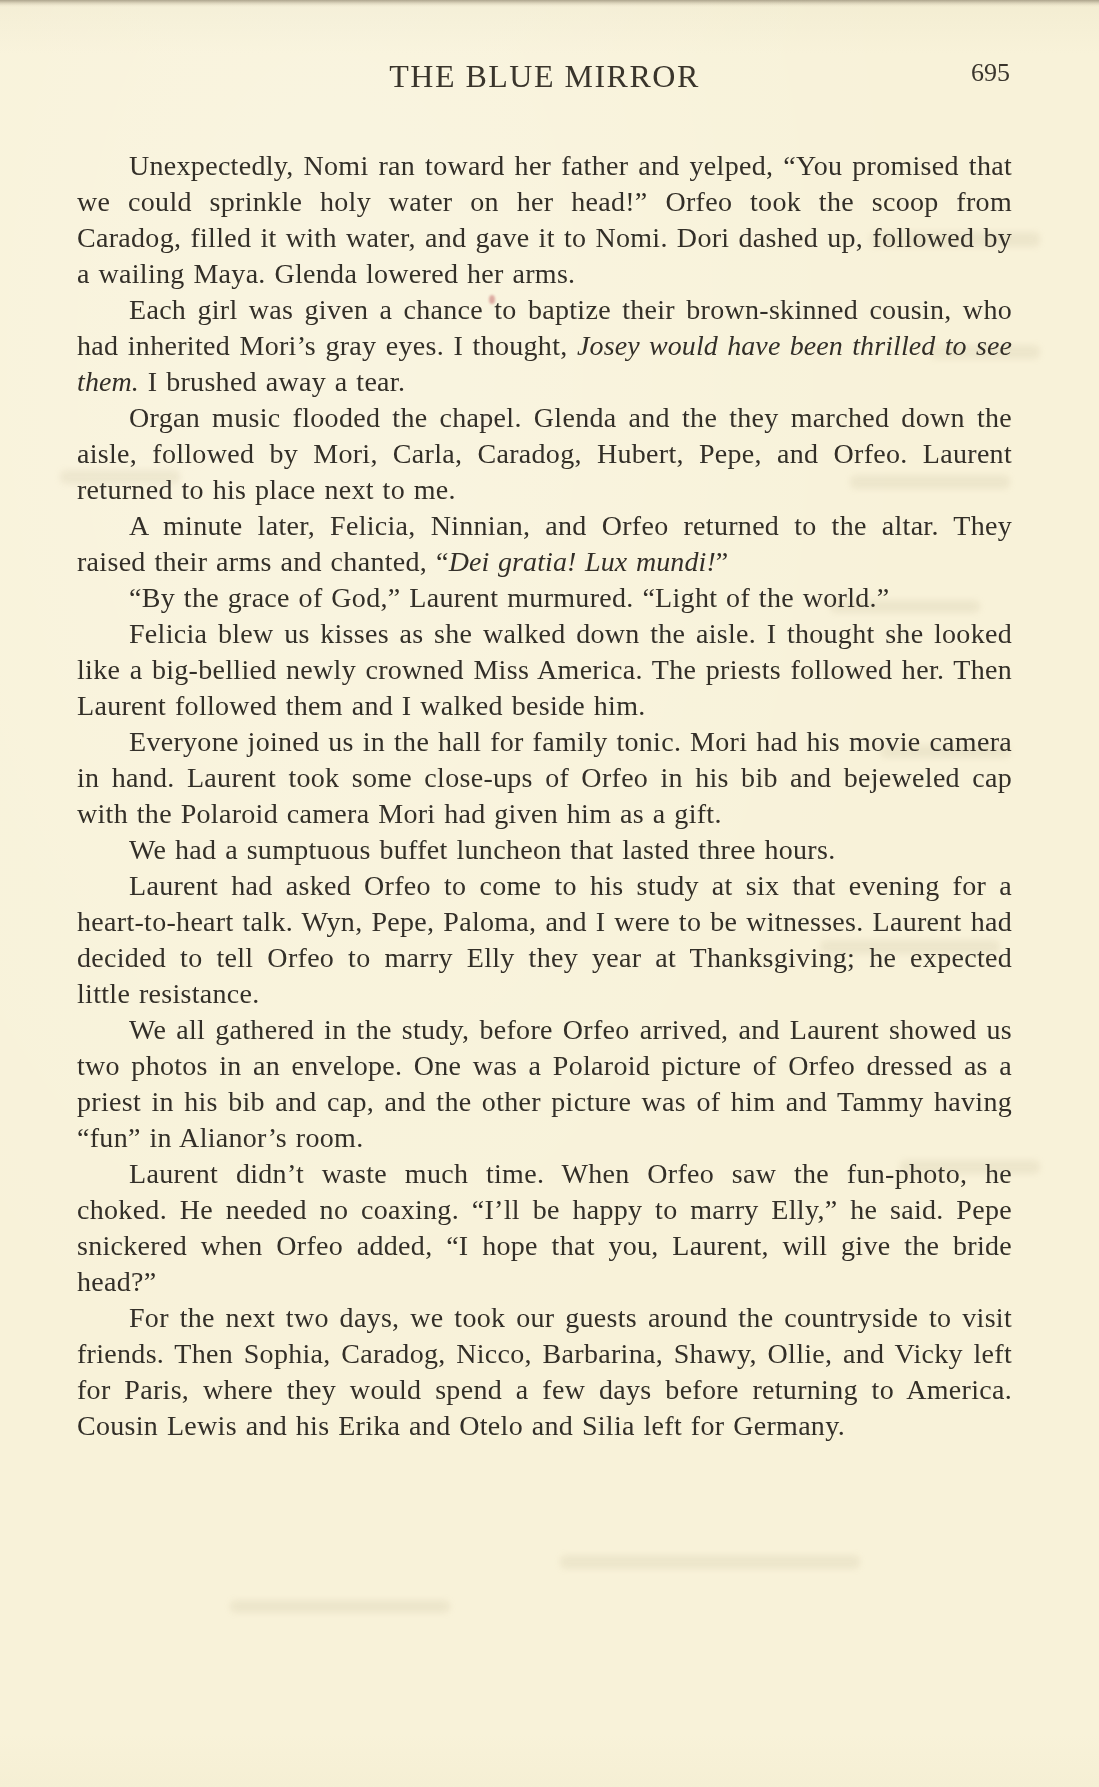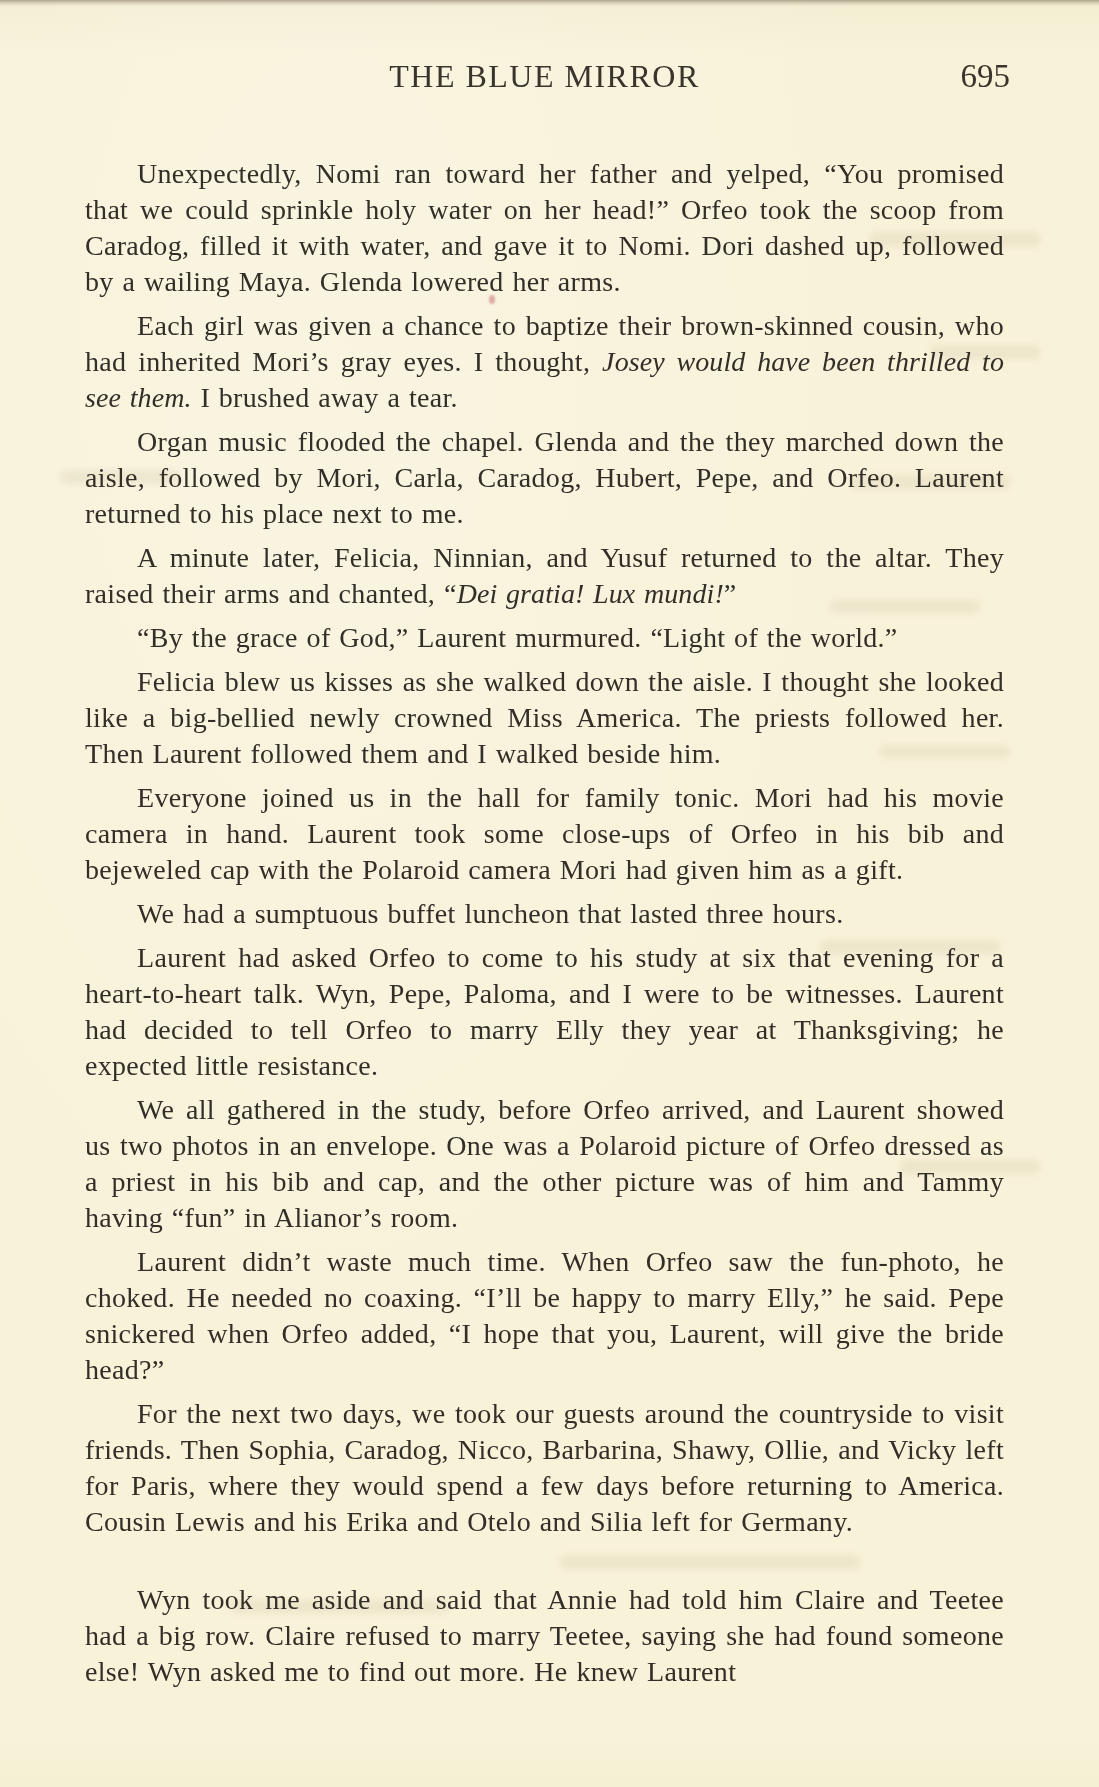--- a/index.html
+++ b/index.html
@@ -44,31 +44,31 @@
     text-align: center;
     font-size: 32px;
     letter-spacing: 1.5px;
     color: #3a352c;
     white-space: nowrap;
   }
   .page-number {
     position: absolute;
     right: 2px;
     top: 0;
-    font-size: 33px;
+    font-size: 26px;
     color: #3a352c;
   }
   .text-body {
     position: absolute;
     top: 148px;
     left: 77px;
     width: 935px;
   }
   .para {
-    margin: 8px;
+    margin: 0;
     font-size: 28px;
     line-height: 36px;
     text-align: justify;
     text-indent: 52px;
     letter-spacing: 0.3px;
     word-spacing: 1.5px;
     color: #332f28;
   }
   .para em {
     font-style: italic;
@@ -115,25 +115,24 @@
 
   <div class="running-header">
     <span class="running-title">THE BLUE MIRROR</span>
     <span class="page-number">695</span>
   </div>
 
   <main class="text-body" id="text-body">
       <p class="para"><span>Unexpectedly, Nomi ran toward her father and yelped, “You promised that we could sprinkle holy water on her head!” Orfeo took the scoop from Caradog, filled it with water, and gave it to Nomi. Dori dashed up, followed by a wailing Maya. Glenda lowered her arms.</span></p>
       <p class="para"><span>Each girl was given a chance to baptize their brown-skinned cousin, who had inherited Mori’s gray eyes. I thought, </span><em>Josey would have been thrilled to see them.</em><span> I brushed away a tear.</span></p>
       <p class="para"><span>Organ music flooded the chapel. Glenda and the they marched down the aisle, followed by Mori, Carla, Caradog, Hubert, Pepe, and Orfeo. Laurent returned to his place next to me.</span></p>
-      <p class="para"><span>A minute later, Felicia, Ninnian, and Yusuf returned to the altar. They raised their arms and chanted, “</span><em>Dei gratia! Lux mundi!</em><span>”</span></p>
+      <p class="para"><span>A minute later, Felicia, Ninnian, and Orfeo returned to the altar. They raised their arms and chanted, “</span><em>Dei gratia! Lux mundi!</em><span>”</span></p>
       <p class="para"><span>“By the grace of God,” Laurent murmured. “Light of the world.”</span></p>
       <p class="para"><span>Felicia blew us kisses as she walked down the aisle. I thought she looked like a big-bellied newly crowned Miss America. The priests followed her. Then Laurent followed them and I walked beside him.</span></p>
       <p class="para"><span>Everyone joined us in the hall for family tonic. Mori had his movie camera in hand. Laurent took some close-ups of Orfeo in his bib and bejeweled cap with the Polaroid camera Mori had given him as a gift.</span></p>
       <p class="para"><span>We had a sumptuous buffet luncheon that lasted three hours.</span></p>
       <p class="para"><span>Laurent had asked Orfeo to come to his study at six that evening for a heart-to-heart talk. Wyn, Pepe, Paloma, and I were to be witnesses. Laurent had decided to tell Orfeo to marry Elly they year at Thanksgiving; he expected little resistance.</span></p>
       <p class="para"><span>We all gathered in the study, before Orfeo arrived, and Laurent showed us two photos in an envelope. One was a Polaroid picture of Orfeo dressed as a priest in his bib and cap, and the other picture was of him and Tammy having “fun” in Alianor’s room.</span></p>
       <p class="para"><span>Laurent didn’t waste much time. When Orfeo saw the fun-photo, he choked. He needed no coaxing. “I’ll be happy to marry Elly,” he said. Pepe snickered when Orfeo added, “I hope that you, Laurent, will give the bride head?”</span></p>
       <p class="para"><span>For the next two days, we took our guests around the countryside to visit friends. Then Sophia, Caradog, Nicco, Barbarina, Shawy, Ollie, and Vicky left for Paris, where they would spend a few days before returning to America. Cousin Lewis and his Erika and Otelo and Silia left for Germany.</span></p>
-      <p class="para section-break"><span>Wyn took me aside and said that Annie had told him Claire and Teetee had a big row. Claire refused to marry Teetee, saying she had found someone else! Wyn asked me to find out more. He knew Laurent</span></p>
     </main>
 
 </div>
 
 </body></html>

